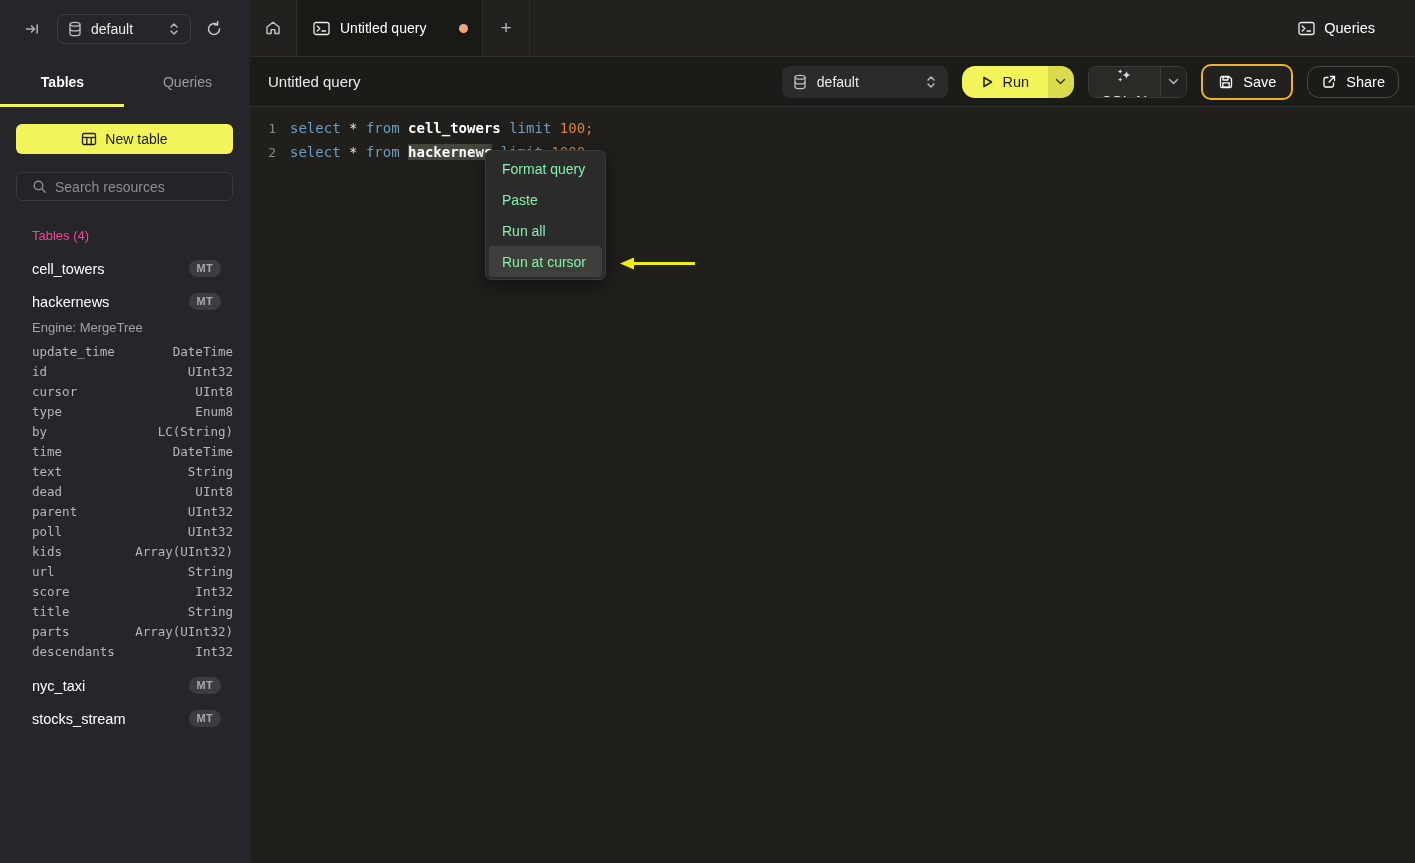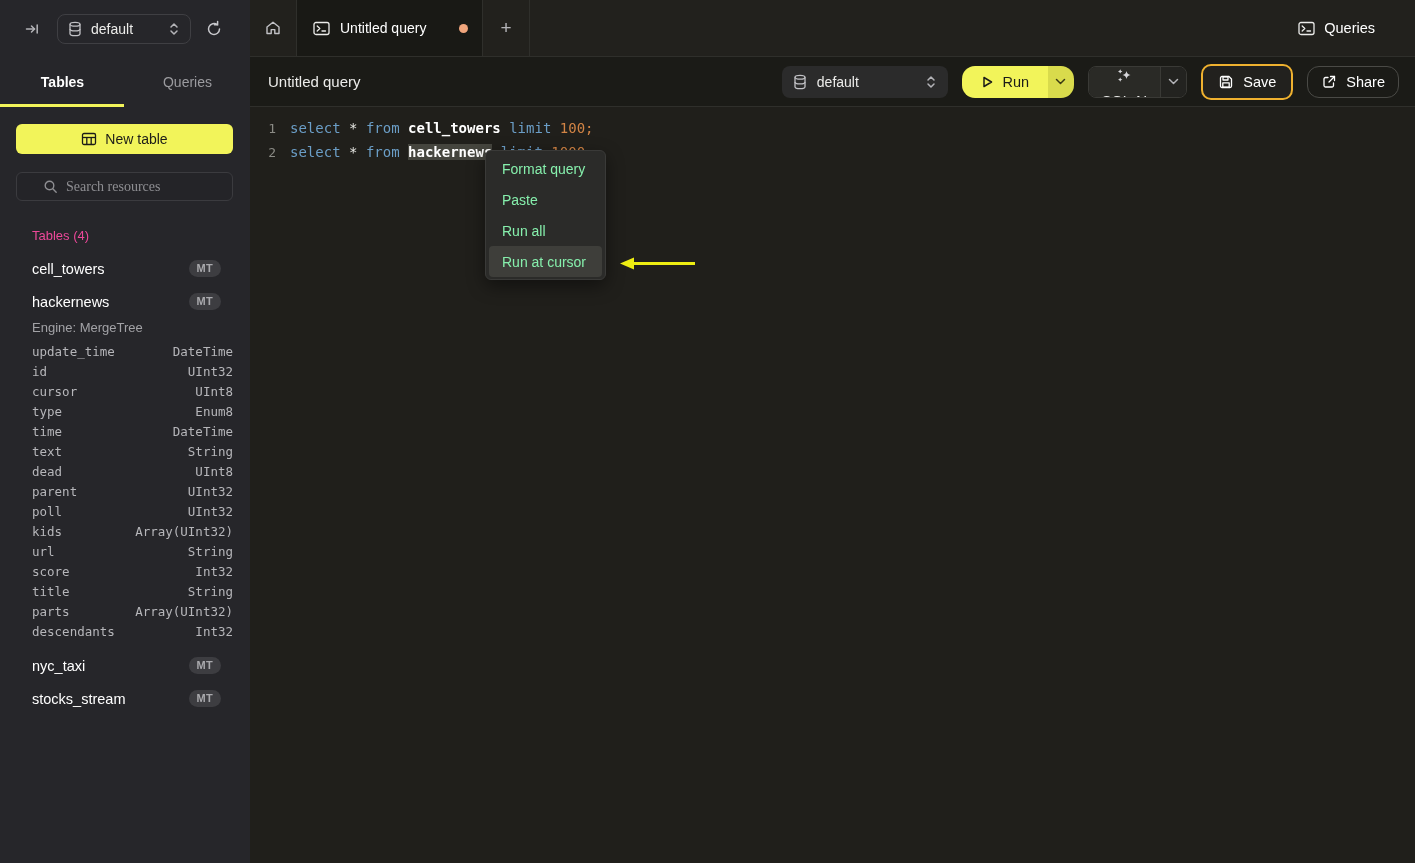--- a/index.html
+++ b/index.html
@@ -28,21 +28,21 @@
   .side-tab.inactive { color:#9b9b9f; }
   .tab-underline { position:absolute; left:0; bottom:0; width:124px; height:3px; background:#f2f45a; }
 
   .new-table-btn {
     margin:17px 16px 0 16px; width:217px; height:30px; background:#f2f45a; border:none; border-radius:6px;
     display:flex; align-items:center; justify-content:center; gap:8px; color:#1c1c18; font-size:14px; font-weight:400;
     font-family:inherit; cursor:pointer;
   }
   .search-box {
     margin:18px 16px 0 16px; width:217px; height:29px; border:1px solid #3b3b3f; border-radius:6px;
-    display:flex; align-items:center; padding:0 26px; background:#242428;font-family:Liberation Serif, serif;
+    display:flex; align-items:center; padding:0 15px; background:#242428;
   }
   .search-box input {
     flex:1; margin-left:8px; background:transparent; border:none; outline:none;
     color:#d8d8dc; font-size:14px; font-family:inherit;
   }
   .search-box input::placeholder { color:#8e8e92; }
 
   .section-label { margin:27px 0 0 32px; font-size:13px; color:#ec4899; }
   .table-row { height:33px; display:flex; align-items:center; padding:0 29px 0 32px; cursor:pointer; }
   .table-row .tname { flex:1; font-size:14.5px; font-weight:500; color:#ffffff; }
@@ -214,20 +214,24 @@
             <span class="cname">id</span>
             <span class="ctype">UInt32</span>
           </div>
           <div class="col-row">
             <span class="cname">cursor</span>
             <span class="ctype">UInt8</span>
           </div>
           <div class="col-row">
             <span class="cname">type</span>
             <span class="ctype">Enum8</span>
+          </div>
+          <div class="col-row">
+            <span class="cname">by</span>
+            <span class="ctype">LC(String)</span>
           </div>
           <div class="col-row">
             <span class="cname">time</span>
             <span class="ctype">DateTime</span>
           </div>
           <div class="col-row">
             <span class="cname">text</span>
             <span class="ctype">String</span>
           </div>
           <div class="col-row">

